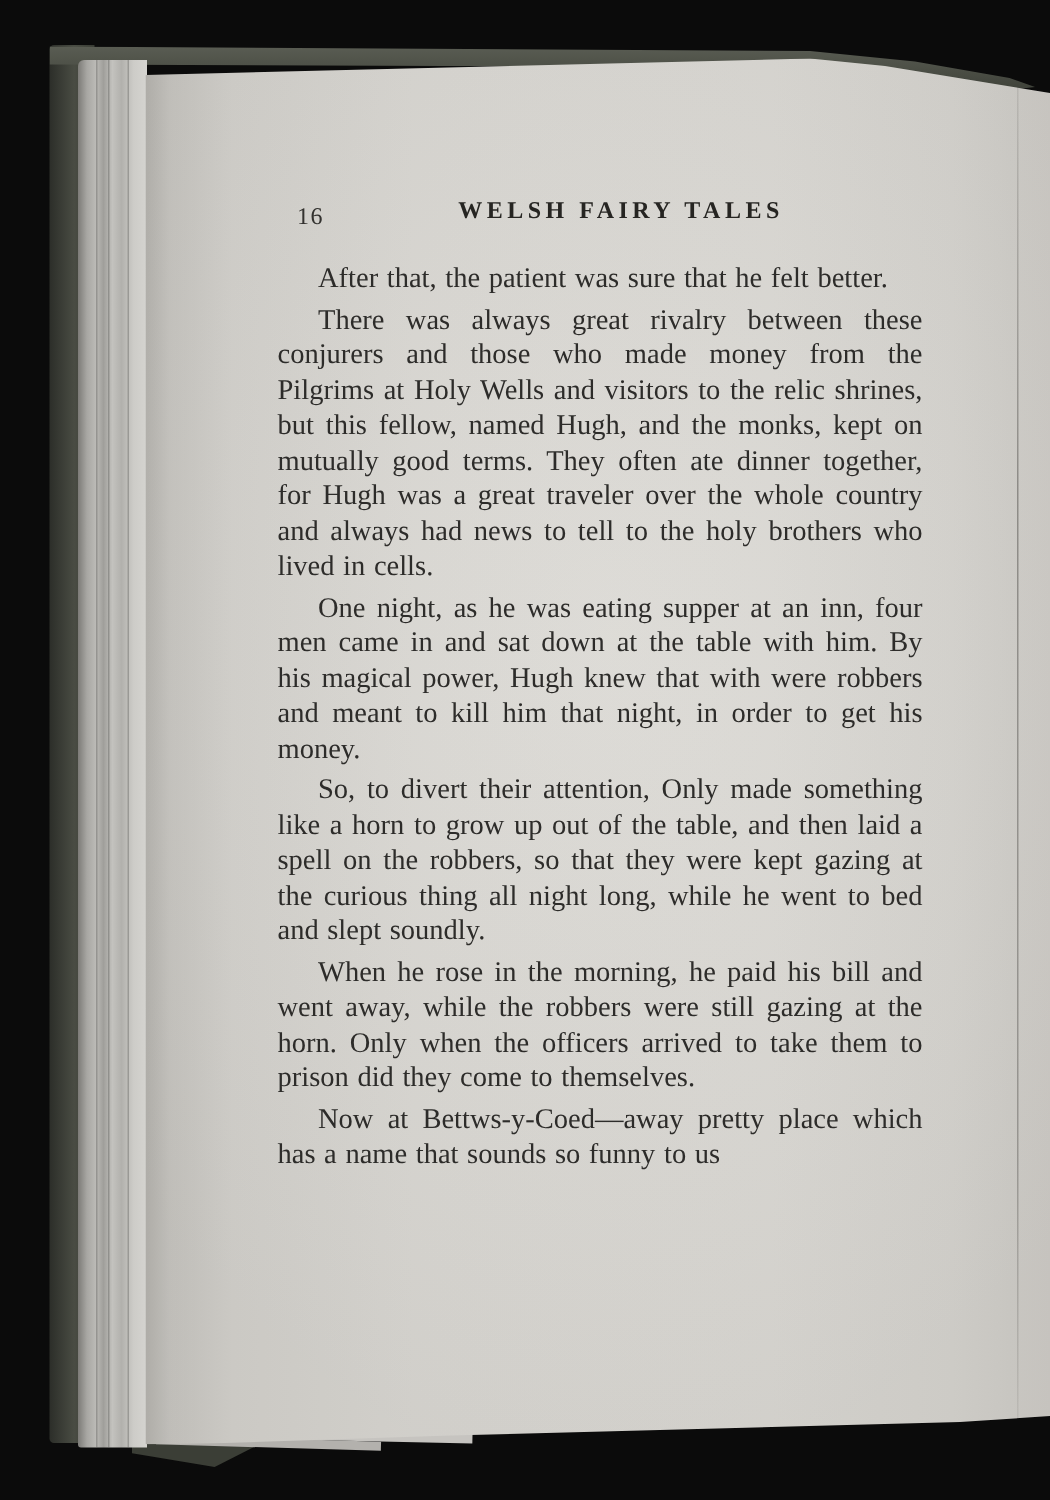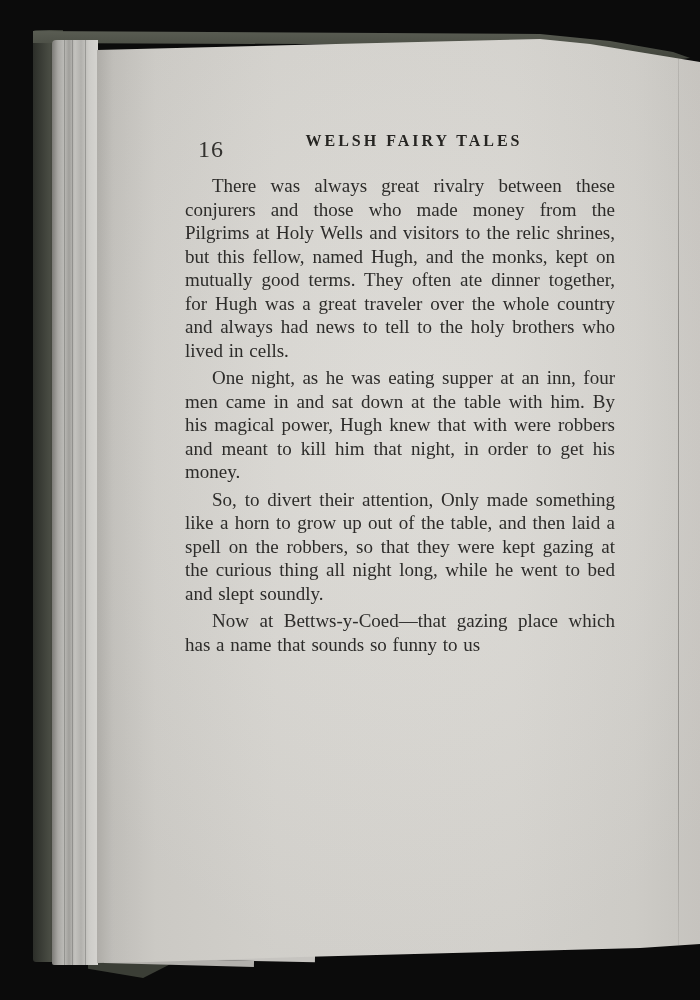--- a/index.html
+++ b/index.html
@@ -67,21 +67,21 @@
     position:absolute;inset:0;
     background:radial-gradient(ellipse 420px 560px at 52% 42%,rgba(255,255,255,0.10),rgba(0,0,0,0.04));
     pointer-events:none;
   }
 
   
   .content{position:absolute;left:90px;top:96px;width:430px;color:#2d2c2a;}
   .page-header{position:relative;height:34px;}
   .page-num{
     position:absolute;left:13px;top:4px;
-    font-size:24px;letter-spacing:1px;color:#33322f;
+    font-size:16px;letter-spacing:1px;color:#33322f;
   }
   .running-title{
     margin:0;padding-left:28px;
     text-align:center;
     font-size:16px;font-weight:bold;letter-spacing:3px;
     color:#262522;
   }
   .body-text{margin-top:8px;}
   .body-text p{
     margin:0;
@@ -114,21 +114,23 @@
     <div class="page-vignette"></div>
     <div class="fold-line"></div>
 
     <div class="content">
       <header class="page-header">
         <span class="page-num">16</span>
         <h1 class="running-title">WELSH FAIRY TALES</h1>
       </header>
 
       <div class="body-text">
+        <p>After that, the patient was sure that he felt better.</p>
         <p>There was always great rivalry between these conjurers and those who made money from the Pilgrims at Holy Wells and visitors to the relic shrines, but this fellow, named Hugh, and the monks, kept on mutually good terms.  They often ate dinner together, for Hugh was a great traveler over the whole country and always had news to tell to the holy brothers who lived in cells.</p>
         <p>One night, as he was eating supper at an inn, four men came in and sat down at the table with him.  By his magical power, Hugh knew that with were robbers and meant to kill him that night, in order to get his money.</p>
         <p>So, to divert their attention, Only made something like a horn to grow up out of the table, and then laid a spell on the robbers, so that they were kept gazing at the curious thing all night long, while he went to bed and slept soundly.</p>
-        <p>Now at Bettws-y-Coed—that gazing place which has a name that sounds so funny to us</p>
+        <p>When he rose in the morning, he paid his bill and went away, while the robbers were still gazing at the horn.  Only when the officers arrived to take them to prison did they come to themselves.</p>
+        <p>Now at Bettws-y-Coed—away pretty place which has a name that sounds so funny to us</p>
       </div>
     </div>
   </div>
 
 </div>
 
 </body></html>

